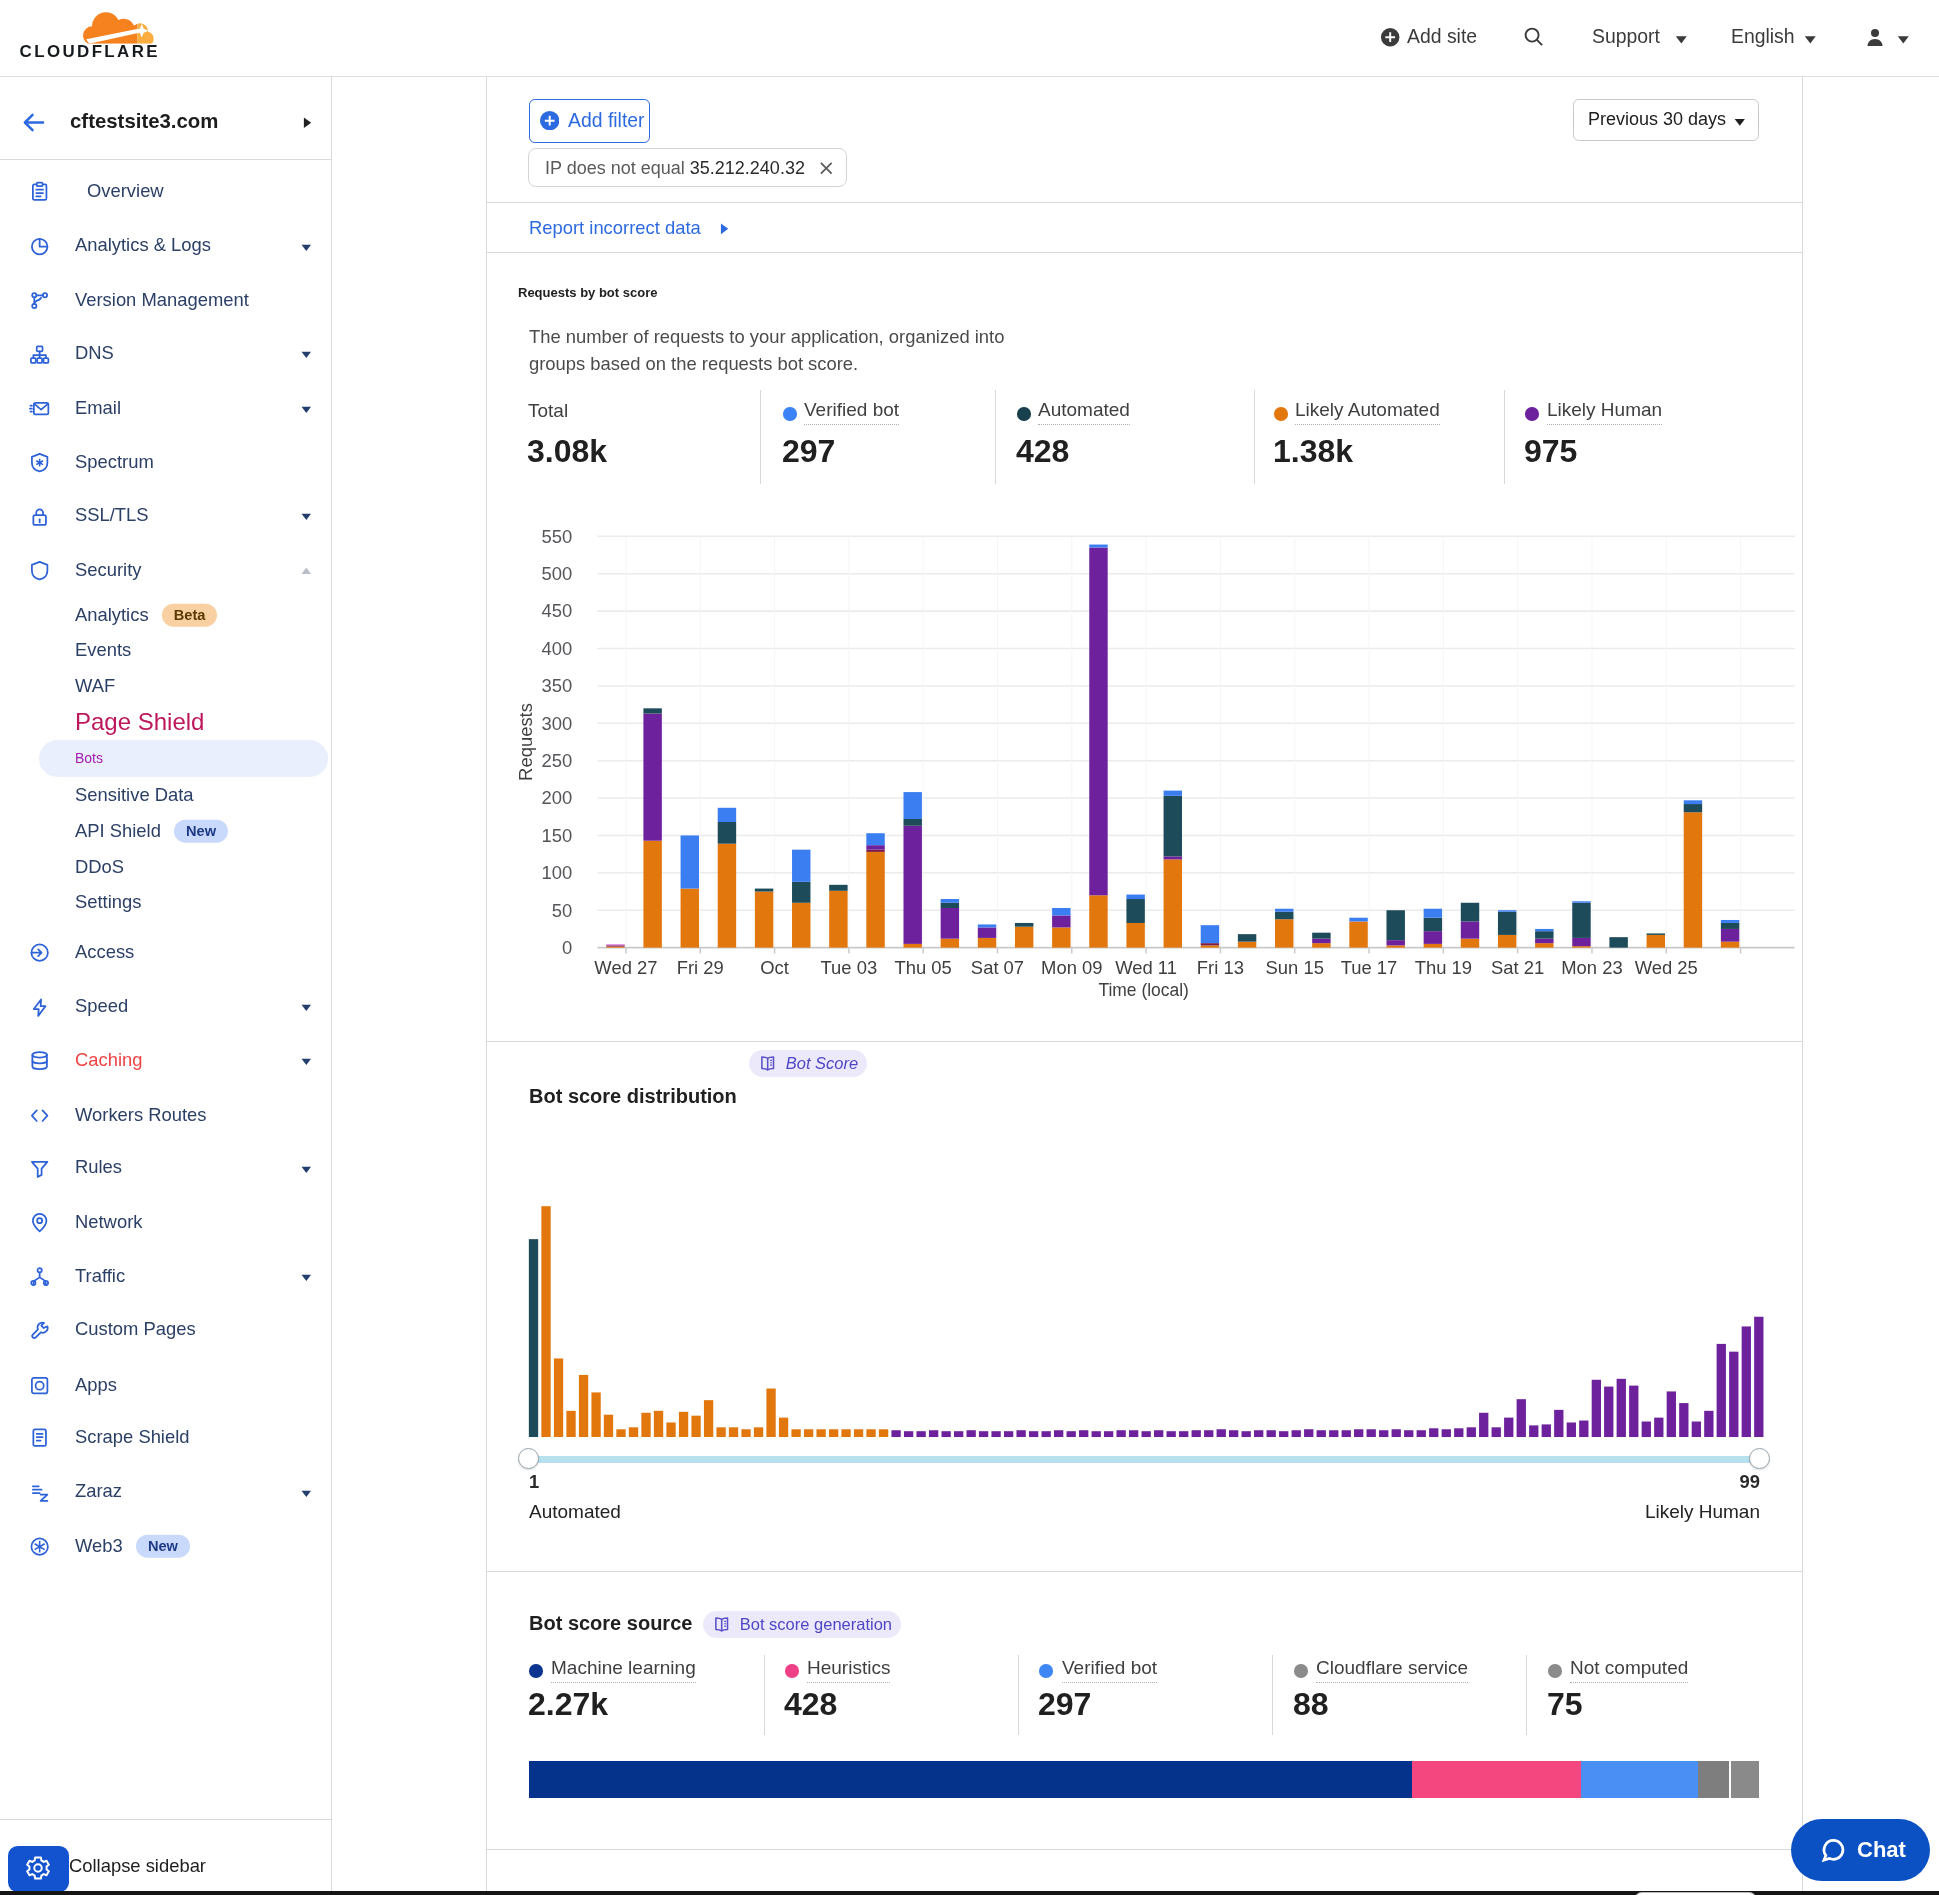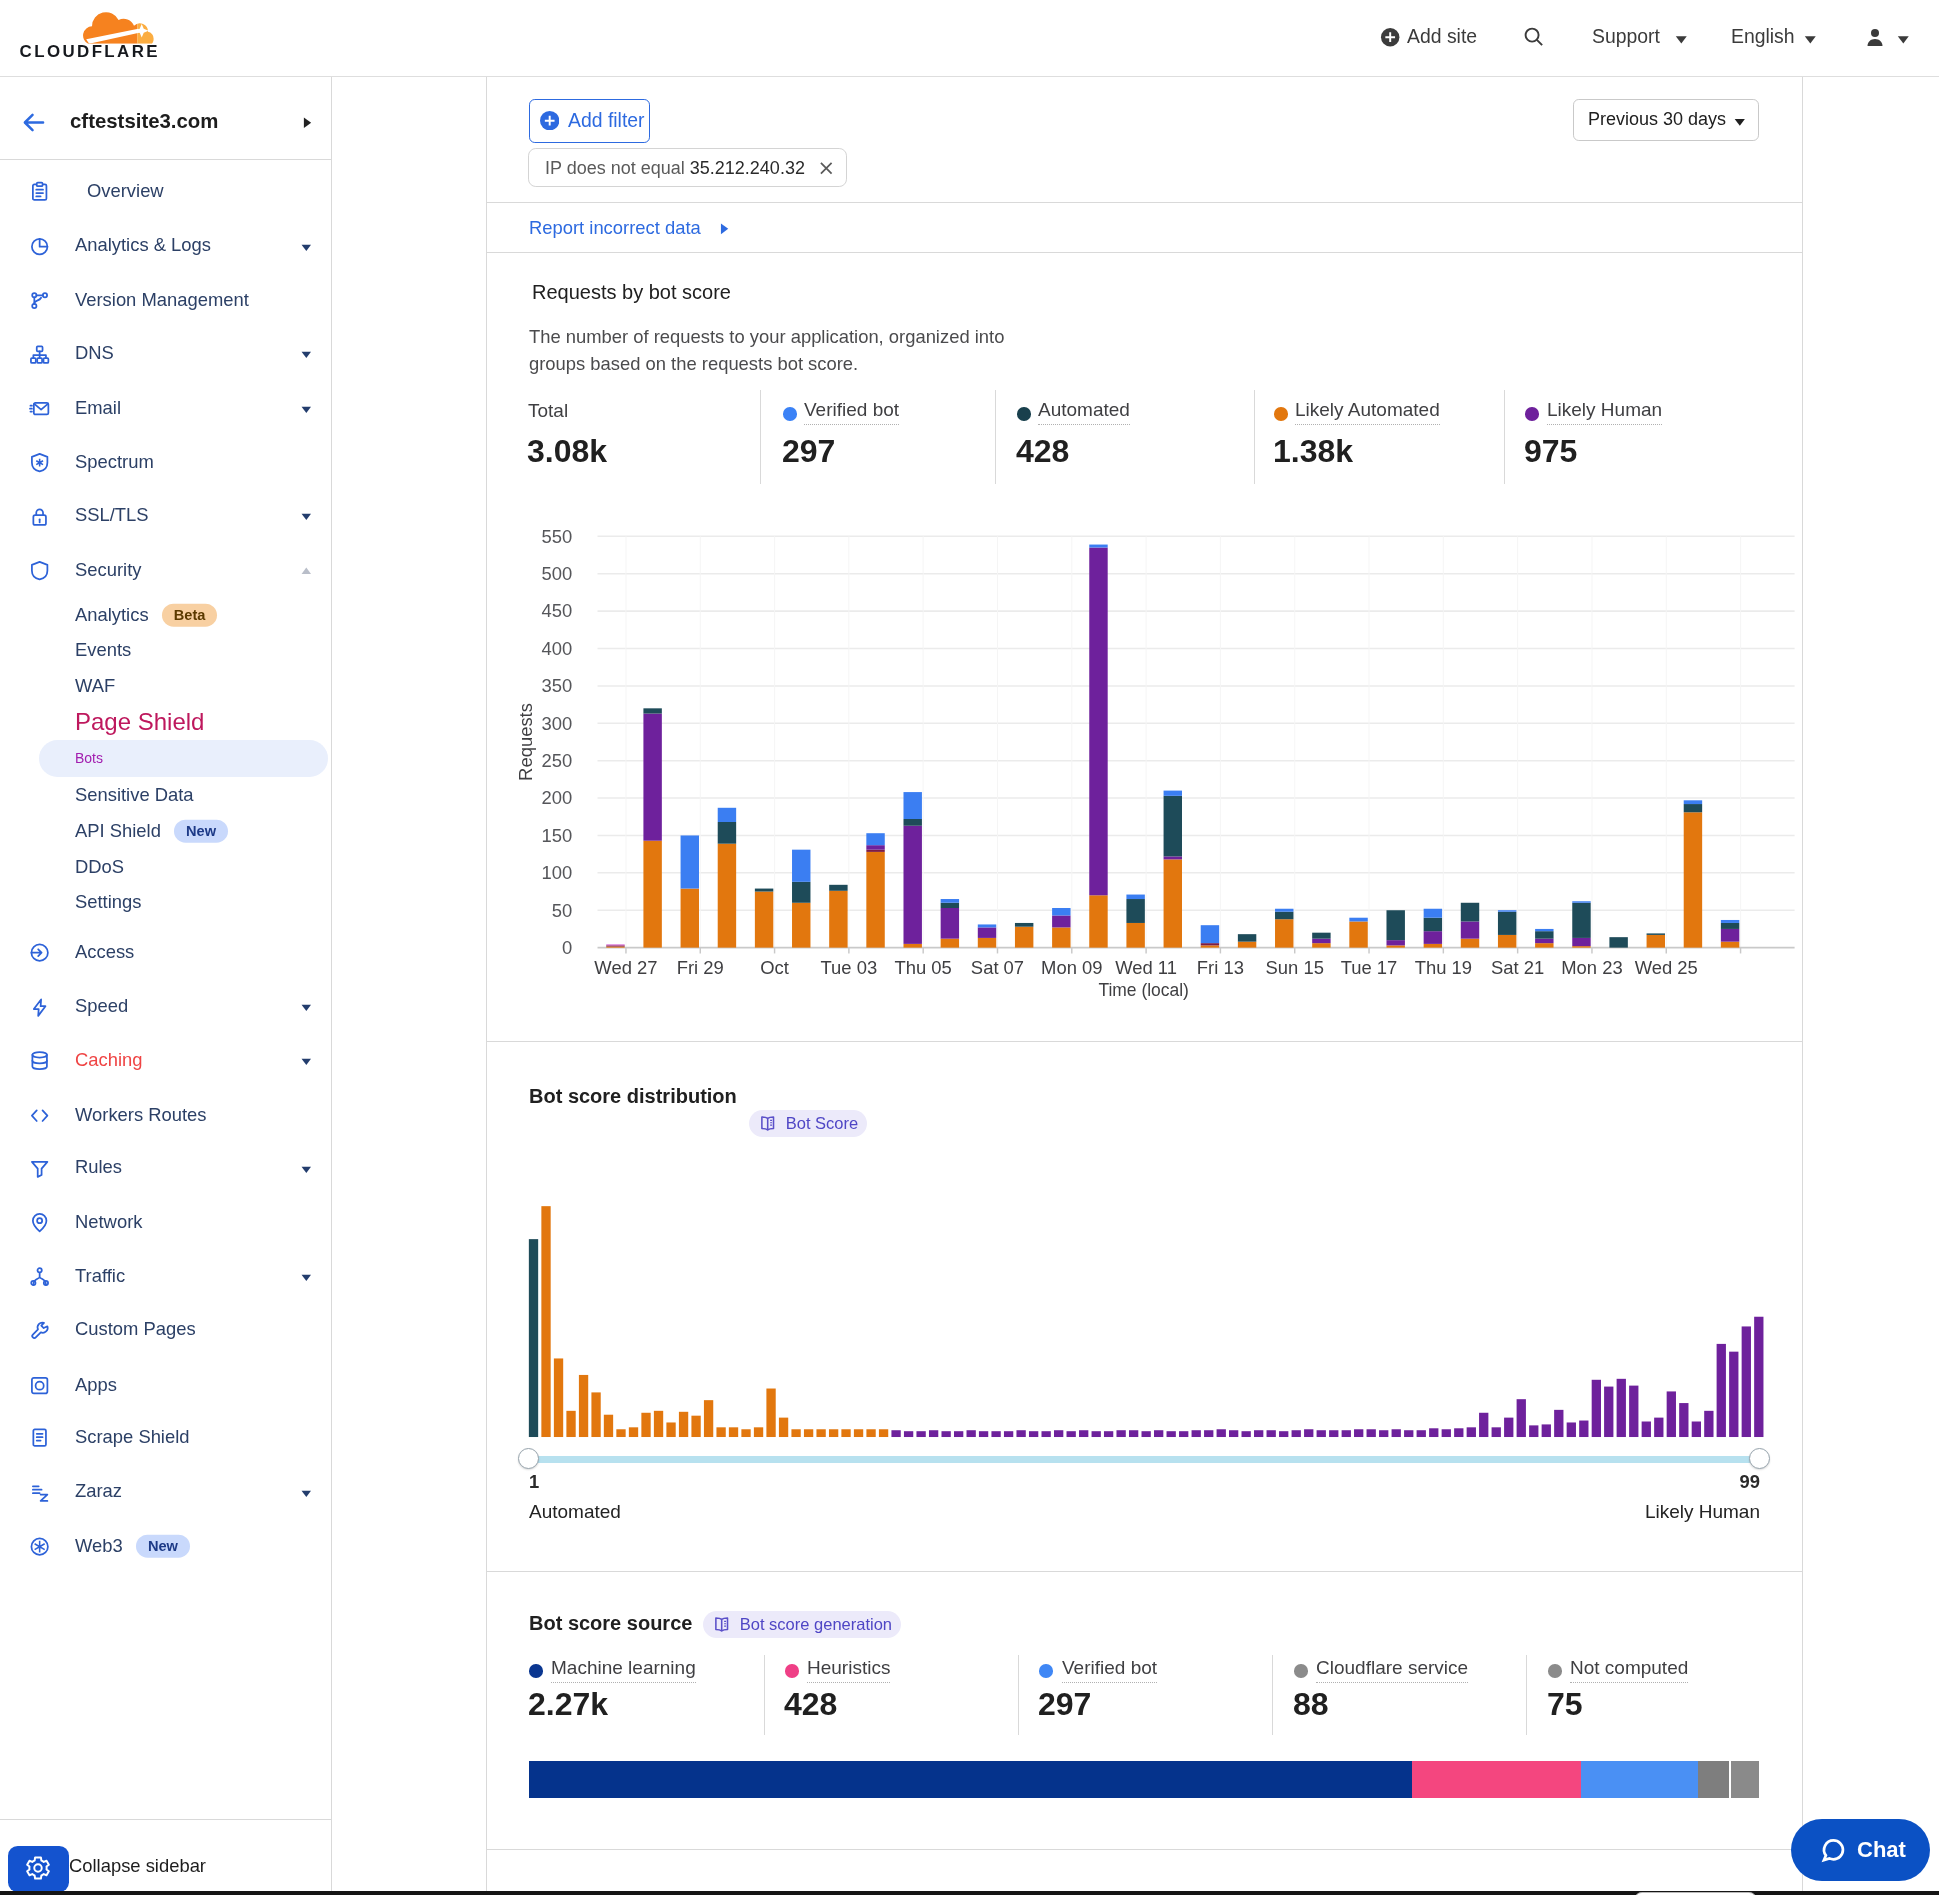--- a/index.html
+++ b/index.html
@@ -242,21 +242,21 @@
     </svg>
 <div class="abs" style="left:1573px;top:99px;width:186px;height:42px;border:1px solid #c9c9c9;border-radius:5.8px"></div>
 <div class="abs txt" style="left:1588px;top:120px;font-size:18px;color:#202020">Previous 30 days</div>
 <svg class="abs" style="left:1733px;top:115px" width="13.6" height="13.6" viewBox="0 0 12 12">
       <path d="M1.5 3.5 h9 L6 9.5 z" fill="#202020"></path>
     </svg>
 <div class="abs txt" style="left:529px;top:229px;font-size:18.4px;color:#2d6ae0">Report incorrect data</div>
 <svg class="abs" style="left:719px;top:222px" width="10.7" height="13.6" viewBox="0 0 11 14">
       <path d="M2 1.5 v11 L9.5 7 z" fill="#2d6ae0"></path>
     </svg>
-<div class="abs txt" style="left:532px;top:293px;font-size:20px;font-weight:normal;color:#202020">Requests by bot score</div>
+<div class="abs txt" style="left:518px;top:293px;font-size:13px;font-weight:bold;color:#202020">Requests by bot score</div>
 <div class="abs" style="left:529px;top:323px;font-size:18.4px;line-height:27px;color:#4b4b4d">The number of requests to your application, organized into<br>groups based on the requests bot score.</div>
 <div class="abs txt" style="left:528px;top:412px;font-size:19px;color:#3f3f42">Total</div>
 <div class="abs txt" style="left:527px;top:453px;font-size:32px;font-weight:bold;color:#202020">3.08k</div>
 <div class="abs" style="left:760px;top:390px;width:1px;height:94px;background:#d9d9d9"></div>
 <div class="abs" style="left:783px;top:407px;width:13.6px;height:13.6px;border-radius:50%;background:#3b82f6"></div>
 <div class="abs txt dotted" style="left:804px;top:413px;font-size:19px;color:#3f3f42">Verified bot</div>
 <div class="abs txt" style="left:782px;top:453px;font-size:32px;font-weight:bold;color:#202020">297</div>
 <div class="abs" style="left:995px;top:390px;width:1px;height:94px;background:#d9d9d9"></div>
 <div class="abs" style="left:1017px;top:407px;width:13.6px;height:13.6px;border-radius:50%;background:#19404d"></div>
 <div class="abs txt dotted" style="left:1038px;top:413px;font-size:19px;color:#3f3f42">Automated</div>
@@ -430,21 +430,21 @@
 <rect x="1235.7" y="307.99" width="19" height="8.48" fill="#1e4b59"></rect>
 <rect x="1235.7" y="304.13" width="19" height="3.85" fill="#3b7ef2"></rect>
 <rect x="1274.0" y="449.83" width="19" height="6.17" fill="#e2770e"></rect>
 <rect x="1274.0" y="436.73" width="19" height="13.11" fill="#6e219c"></rect>
 <rect x="1274.0" y="430.56" width="19" height="6.17" fill="#1e4b59"></rect>
 <rect x="1274.0" y="427.48" width="19" height="3.08" fill="#3b7ef2"></rect>
 <text x="679" y="506" text-anchor="middle" font-size="18" fill="#3f3f42">Time (local)</text>
 <text x="48" y="244" text-anchor="middle" font-size="19" fill="#3f3f42" transform="rotate(-90 48 244)">Requests</text>
 </svg>
 <div class="abs txt" style="left:529px;top:1097px;font-size:20px;font-weight:bold;color:#202020">Bot score distribution</div>
-<div class="abs chiplg" style="left:749px;top:1110px;">
+<div class="abs chiplg" style="left:749px;top:1050px;font-style:italic;">
       <svg width="19.4" height="19.4" viewBox="0 0 20 20" style="margin-right:8.7px">
         <path d="M10 4.5 C8.8 3.4 7 3 4 3 v12 c3 0 4.8.4 6 1.5 1.2-1.1 3-1.5 6-1.5 V3 c-3 0-4.8.4-6 1.5 z M10 4.5 v12" fill="none" stroke="#5b50c9" stroke-width="1.6" stroke-linejoin="round"></path>
         <path d="M12.5 6.5 h2 M12.5 9 h2 M12.5 11.5 h2" stroke="#5b50c9" stroke-width="1.2"></path>
       </svg>
       <span>Bot Score</span>
     </div>
 <svg class="abs" style="left:524px;top:1203px" width="1261" height="243" viewBox="0 0 1300 250">
 <rect x="5.0" y="37.0" width="9.6" height="204" fill="#1e4b59"></rect>
 <rect x="17.9" y="3.0" width="9.6" height="238" fill="#e2770e"></rect>
 <rect x="30.8" y="160.0" width="9.6" height="81" fill="#e2770e"></rect>

